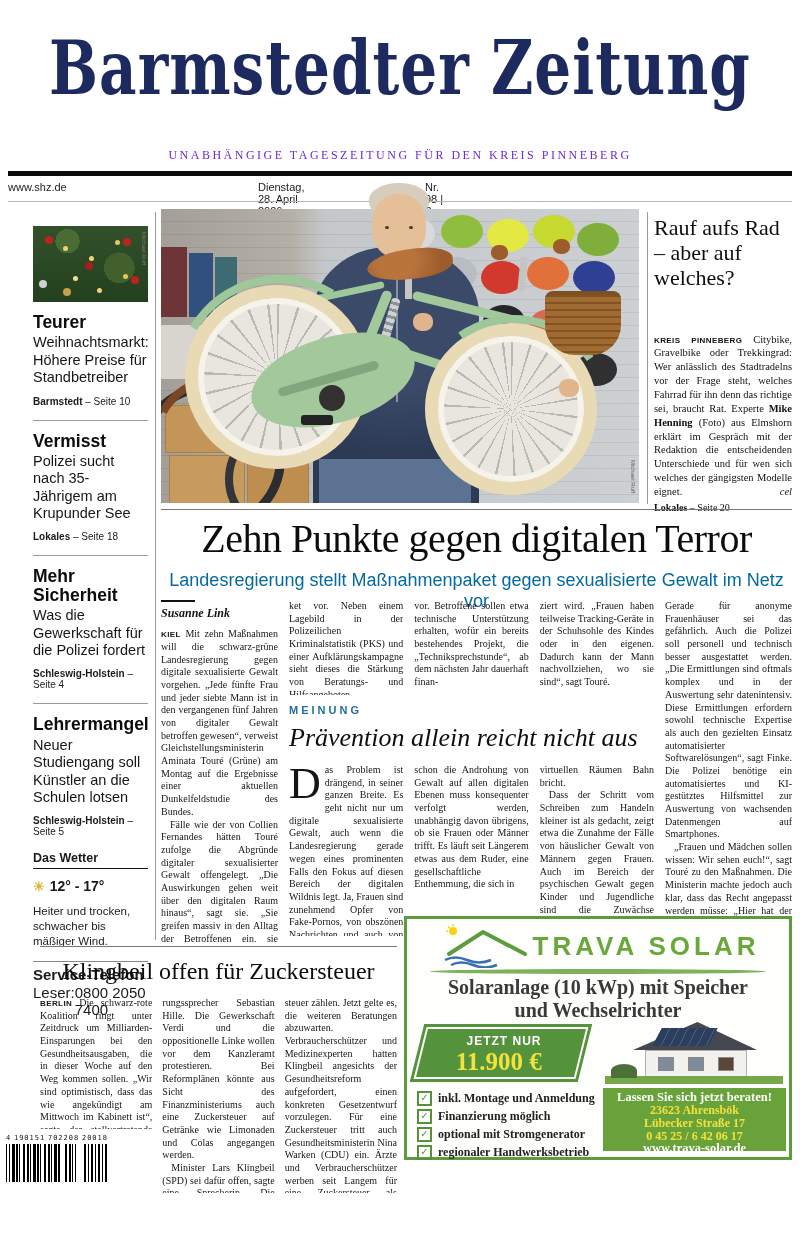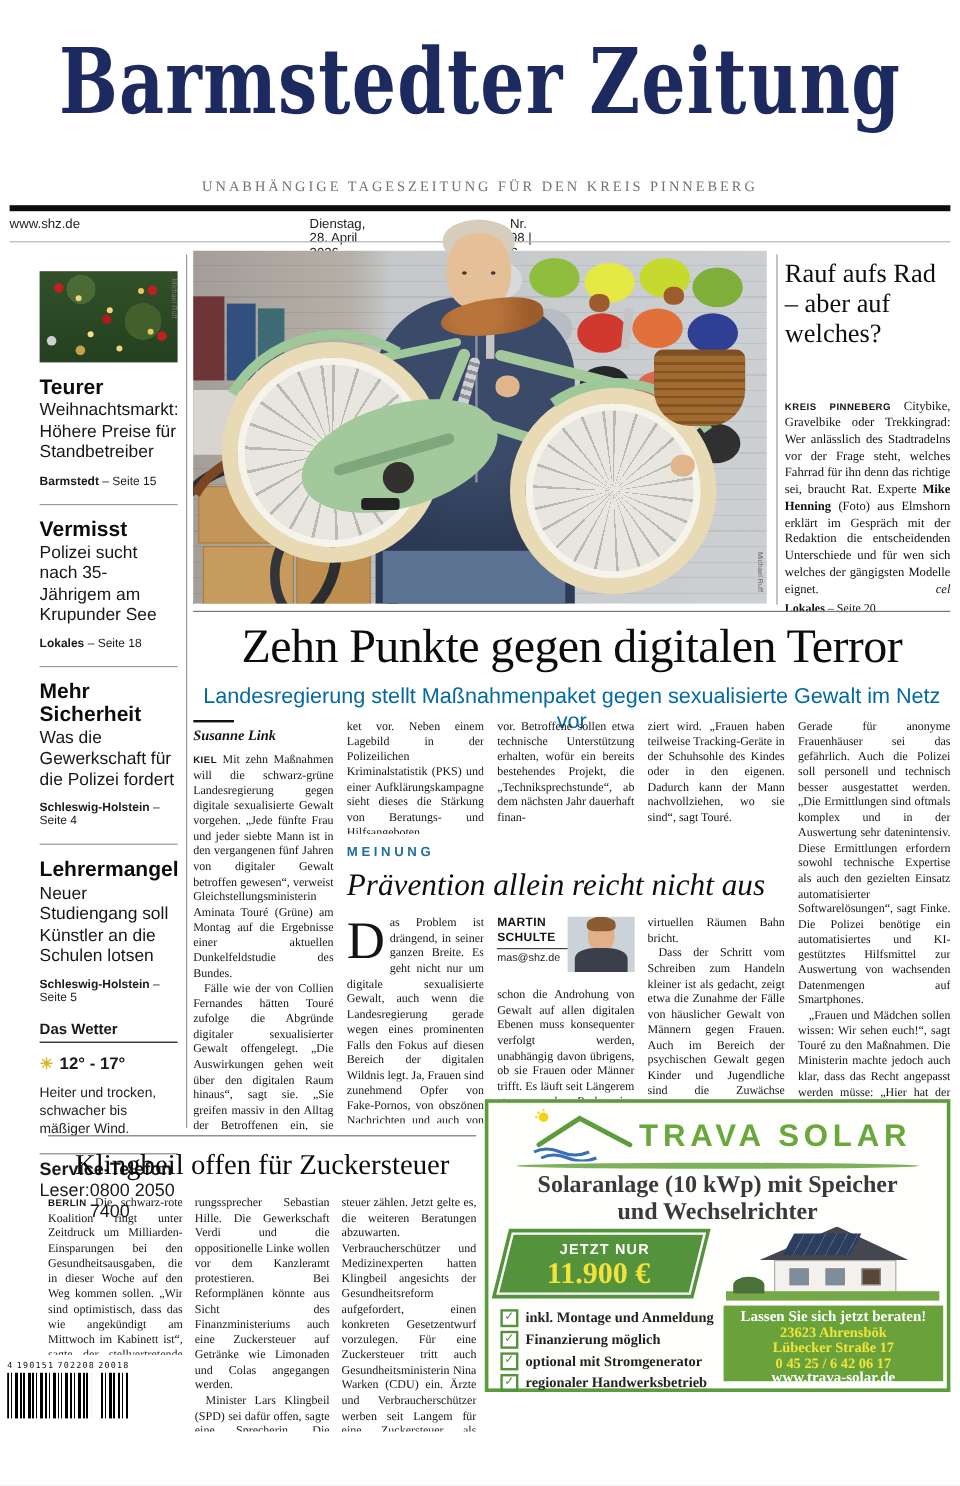--- a/index.html
+++ b/index.html
@@ -6,21 +6,21 @@
   #page{position:relative;width:800px;height:1238px;margin:0 auto;background:#fff;
         font-family:"Liberation Sans",sans-serif;color:#1a1a1a;overflow:hidden;}
   .abs{position:absolute;}
   .serif{font-family:"Liberation Serif","DejaVu Serif",serif;}
 
   
   .mast-title{top:24px;left:0;right:0;text-align:center;font-family:"DejaVu Serif",serif;
               font-weight:bold;font-size:58px;color:#1d2a5f;transform:scaleY(1.3);
               transform-origin:top;letter-spacing:1px;}
   .mast-tagline{top:148px;left:0;right:0;text-align:center;font-family:"Liberation Serif",serif;
-                font-size:12px;letter-spacing:2.5px;color:#737373;}
+                font-size:12px;letter-spacing:2.5px;color:#6d28d9;}
   .black-bar{top:171px;left:8px;right:8px;height:5px;background:#0c0c0c;}
   .dateline{top:181px;height:15px;font-size:11px;color:#222;}
   .dl-web{left:8px;}  .dl-date{left:258px;} .dl-issue{left:425px;}
   .dl-rule{top:201px;left:8px;right:8px;height:1px;background:#b5b5b5;}
 
   
   .sidebar{left:33px;top:212px;width:115px;}
   .prisma{width:99px;background:#c5161d;color:#fff;padding:7px 8px 6px;line-height:1;}
   .prisma-pre{font-size:12px;font-weight:bold;}
   .prisma-name{font-size:30px;font-weight:bold;letter-spacing:-1px;margin-top:1px;}
@@ -220,21 +220,21 @@
   <div class="abs sidebar">
     <div class="tree">
       <div class="tree-balls"></div>
       <div class="tree-lights"></div>
       <div class="vcred" style="right:1px;top:6px;">Michael Ruff</div>
     </div>
 
     <div>
       <div class="brief-title">Teurer</div>
       <div class="brief-text">Weihnachtsmarkt: Höhere Preise für Standbetreiber</div>
-      <div class="brief-ref"><b>Barmstedt</b> <span>– Seite 15</span></div>
+      <div class="brief-ref"><b>Barmstedt</b> <span>– Seite 10</span></div>
     </div>
     <hr class="sb">
     <div>
       <div class="brief-title">Vermisst</div>
       <div class="brief-text">Polizei sucht nach 35-Jährigem am Krupunder See</div>
       <div class="brief-ref"><b>Lokales</b> <span>– Seite 18</span></div>
     </div>
     <hr class="sb">
     <div>
       <div class="brief-title">Mehr Sicherheit</div>
@@ -358,31 +358,20 @@
 
       <div>
         <div class="op-label">MEINUNG</div>
         <div class="op-head">Prävention allein reicht nicht aus</div>
         <div class="op-cols">
           <div class="oc a-col">
             <p><span class="dropcap">D</span><span>as Problem ist drängend, in seiner ganzen Breite. Es geht nicht nur um digitale sexualisierte Gewalt, auch wenn die Landesregierung gerade wegen eines prominenten Falls den Fokus auf diesen Bereich der digitalen Wildnis legt. Ja, Frauen sind zunehmend Opfer von Fake-Pornos, von obszönen Nachrichten und auch von Gewaltandrohungen.</span></p>
 
           </div>
           <div class="oc a-col">
-            <div class="author">
-              <div class="au-name">MARTIN</div>
-              <div class="au-name">SCHULTE</div>
-              <div class="au-rule"></div>
-              <div class="au-mail">mas@shz.de</div>
-              <div class="portrait">
-                <div class="po-head"></div>
-                <div class="po-hair"></div>
-                <div class="po-body"></div>
-              </div>
-            </div>
             <p>schon die Androhung von Gewalt auf allen digitalen Ebenen muss konsequenter verfolgt werden, unabhängig davon übrigens, ob sie Frauen oder Männer trifft. Es läuft seit Längerem etwas aus dem Ruder, eine gesellschaftliche Enthemmung, die sich in</p>
           </div>
           <div class="oc a-col">
             <p>virtuellen Räumen Bahn bricht.</p>
             <p>Dass der Schritt vom Schreiben zum Handeln kleiner ist als gedacht, zeigt etwa die Zunahme der Fälle von häuslicher Gewalt von Männern gegen Frauen. Auch im Bereich der psychischen Gewalt gegen Kinder und Jugendliche sind die Zuwächse dramatisch. Deshalb gilt: Prävention ist wichtig, aber noch entscheidender ist eine konsequente Täterverfolgung – in der digitalen und realen Welt.</p>
           </div>
         </div>
       </div>
     </div>
     <div class="a-col c5">

